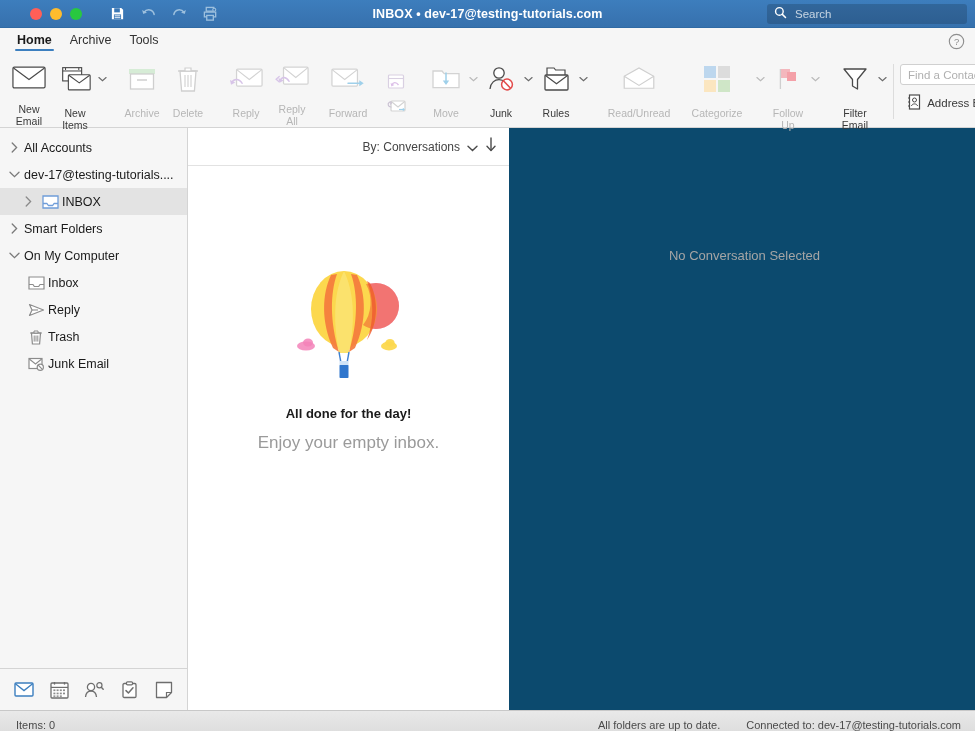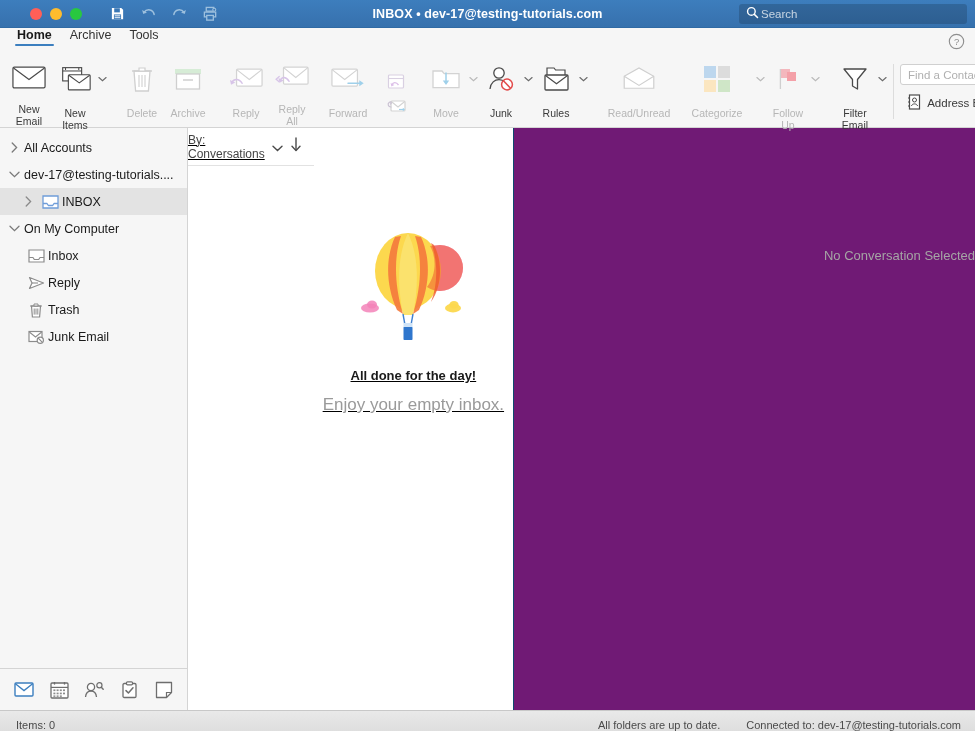--- a/index.html
+++ b/index.html
@@ -29,30 +29,30 @@
   .tb-tools { display: flex; align-items: center; gap: 13px; margin-left: 26px; }
   .tb-icon { width: 18px; height: 18px; display:flex; align-items:center; justify-content:center; }
   .tb-icon svg { display:block; }
   .tb-title {
     position: absolute; left: 0; right: 0; text-align: center;
     font-size: 12.5px; font-weight: bold; color: #ffffff; letter-spacing: .1px;
     pointer-events: none;
   }
   .tb-search {
     position: absolute; right: 8px; top: 4px;
-    width: 228px; height: 20px; border-radius: 3px;
+    width: 200px; height: 20px; border-radius: 3px;
     background: rgba(0,0,0,.17);
-    display: flex; align-items: center; gap: 2px; padding: 0 7px;
+    display: flex; align-items: center; gap: 8px; padding: 0 7px;
   }
   .tb-search .ph { font-size: 11.5px; color: rgba(255,255,255,.72); }
 
   
   .tabstrip {
     height: 28px; flex: 0 0 28px; background: #f6f6f6;
-    display: flex; align-items: flex-start; padding-left: 8px; position: relative;
+    display: flex; align-items: center; padding-left: 8px; position: relative;
   }
   .tab {
     font-size: 12.5px; color: #333; padding: 0 9px 4px 9px;
     position: relative; cursor: default;
   }
   .tab.active { font-weight: bold; color: #1a1a1a; }
   .tab.active::after {
     content: ""; position: absolute; left: 7px; right: 7px; bottom: 0;
     height: 2px; background: #3c7fbf; border-radius: 1px;
   }
@@ -126,40 +126,40 @@
   .modebar {
     height: 42px; flex: 0 0 42px; border-top: 1px solid #d4d4d4;
     display: flex; align-items: center; gap: 15px; padding-left: 14px;
     background: #f6f6f6;
   }
   .modebtn { width: 20px; height: 20px; display: flex; align-items: center; justify-content: center; }
 
   
   .msglist {
     width: 326px; flex: 0 0 326px; background: #ffffff;
-    border-right: 1px solid #0c4a6e; display: flex; flex-direction: row; min-height: 0; text-decoration: underline;
+    border-right: 5px solid #0c4a6e; display: flex; flex-direction: column; min-height: 0;
   }
   .msglist-head {
     height: 38px; flex: 0 0 38px; border-bottom: 1px solid #e2e2e2;
     display: flex; align-items: center; justify-content: flex-end;
     padding-right: 12px; gap: 7px; background: #fff;
   }
   .sortlabel { font-size: 12px; color: #444; }
   .empty-wrap {
     flex: 1 1 auto; display: flex; flex-direction: column;
     align-items: center; padding-top: 100px;
   }
   .balloon-svg { display: block; }
   .empty-title { font-size: 13px; font-weight: bold; color: #1a1a1a; margin-top: 20px; }
   .empty-sub { font-size: 17px; color: #9a9a9a; margin-top: 12px; }
 
   
   .readpane {
-    flex: 1 1 auto; background: #701a75; display: flex;
-    justify-content: flex-end; padding-top: 120px;
+    flex: 1 1 auto; background: #0c4a6e; display: flex;
+    justify-content: center; padding-top: 120px;
   }
   .readpane-text { font-size: 13px; color: #a5a5a5; }
 
   
   .statusbar {
     height: 21px; flex: 0 0 21px;
     background: linear-gradient(180deg,#e9e9e9 0%,#dedede 100%);
     border-top: 1px solid #c8c8c8;
     display: flex; align-items: flex-end; font-size: 11px; color: #4a4a4a;
     position: relative;
@@ -265,40 +265,40 @@
             </svg>
         </div>
       </div>
     </div>
 
     <div class="rsep"></div>
 
     <div class="rgroup">
       <div class="ritem disabled">
         <div class="gfx">
+          <svg width="30" height="26" viewBox="0 0 30 26">
+              <rect x="2" y="3" width="26" height="5" fill="#d6ecd6"></rect>
+              <rect x="3.5" y="8" width="23" height="15" stroke="#cfcfcf" stroke-width="1.3" fill="#fff"></rect>
+              <line x1="10" y1="14" x2="20" y2="14" stroke="#cfcfcf" stroke-width="1.5"></line>
+            </svg>
+        </div>
+        <div class="lbl">Archive</div>
+      </div>
+      <div class="ritem disabled">
+        <div class="gfx">
           <svg width="24" height="28" viewBox="0 0 24 28">
               <path d="M4 6 h16 l-1.6 20 h-12.8 z" stroke="#cfcfcf" stroke-width="1.3" fill="#fff"></path>
               <line x1="2" y1="6" x2="22" y2="6" stroke="#cfcfcf" stroke-width="1.4"></line>
               <path d="M9 3 h6 v3 h-6z" stroke="#cfcfcf" stroke-width="1.2" fill="#fff"></path>
               <line x1="9" y1="10" x2="9" y2="22" stroke="#cfcfcf" stroke-width="1.1"></line>
               <line x1="12" y1="10" x2="12" y2="22" stroke="#cfcfcf" stroke-width="1.1"></line>
               <line x1="15" y1="10" x2="15" y2="22" stroke="#cfcfcf" stroke-width="1.1"></line>
             </svg>
         </div>
         <div class="lbl">Delete</div>
-      </div>
-      <div class="ritem disabled">
-        <div class="gfx">
-          <svg width="30" height="26" viewBox="0 0 30 26">
-              <rect x="2" y="3" width="26" height="5" fill="#d6ecd6"></rect>
-              <rect x="3.5" y="8" width="23" height="15" stroke="#cfcfcf" stroke-width="1.3" fill="#fff"></rect>
-              <line x1="10" y1="14" x2="20" y2="14" stroke="#cfcfcf" stroke-width="1.5"></line>
-            </svg>
-        </div>
-        <div class="lbl">Archive</div>
       </div>
     </div>
 
     <div class="rsep"></div>
 
     <div class="rgroup">
       <div class="ritem disabled">
         <div class="gfx">
           <svg width="34" height="25" viewBox="0 0 36 26">
               <rect x="8" y="2" width="27" height="18" rx="1.2" stroke="#d3d3d3" stroke-width="1.3" fill="#fff"></rect>
@@ -533,20 +533,28 @@
           </span>
           <span class="nicon">
             <svg width="17" height="14" viewBox="0 0 17 14">
                 <path d="M1 1 h15 v12 h-15 z" stroke="#6f9dd9" stroke-width="1.3" fill="#fff"></path>
                 <path d="M1 8.5 h4 l1.3 2 h4.4 l1.3 -2 h4" stroke="#6f9dd9" stroke-width="1.3" fill="none" stroke-linejoin="round"></path>
               </svg>
           </span>
           <span class="ntext">INBOX</span>
         </div>
 
+        <div class="nav-row lvl0">
+          <span class="tw">
+            <svg width="7" height="11" viewBox="0 0 7 11">
+                <path d="M1.2 1 L5.6 5.5 L1.2 10" stroke="#7a7a7a" stroke-width="1.3" fill="none" stroke-linecap="round"></path>
+              </svg>
+          </span>
+          <span class="ntext">Smart Folders</span>
+        </div>
 
         <div class="nav-row lvl0">
           <span class="tw">
             <svg width="11" height="7" viewBox="0 0 11 7">
                 <path d="M1 1.3 L5.5 5.6 L10 1.3" stroke="#7a7a7a" stroke-width="1.3" fill="none" stroke-linecap="round"></path>
               </svg>
           </span>
           <span class="ntext">On My Computer</span>
         </div>
 

